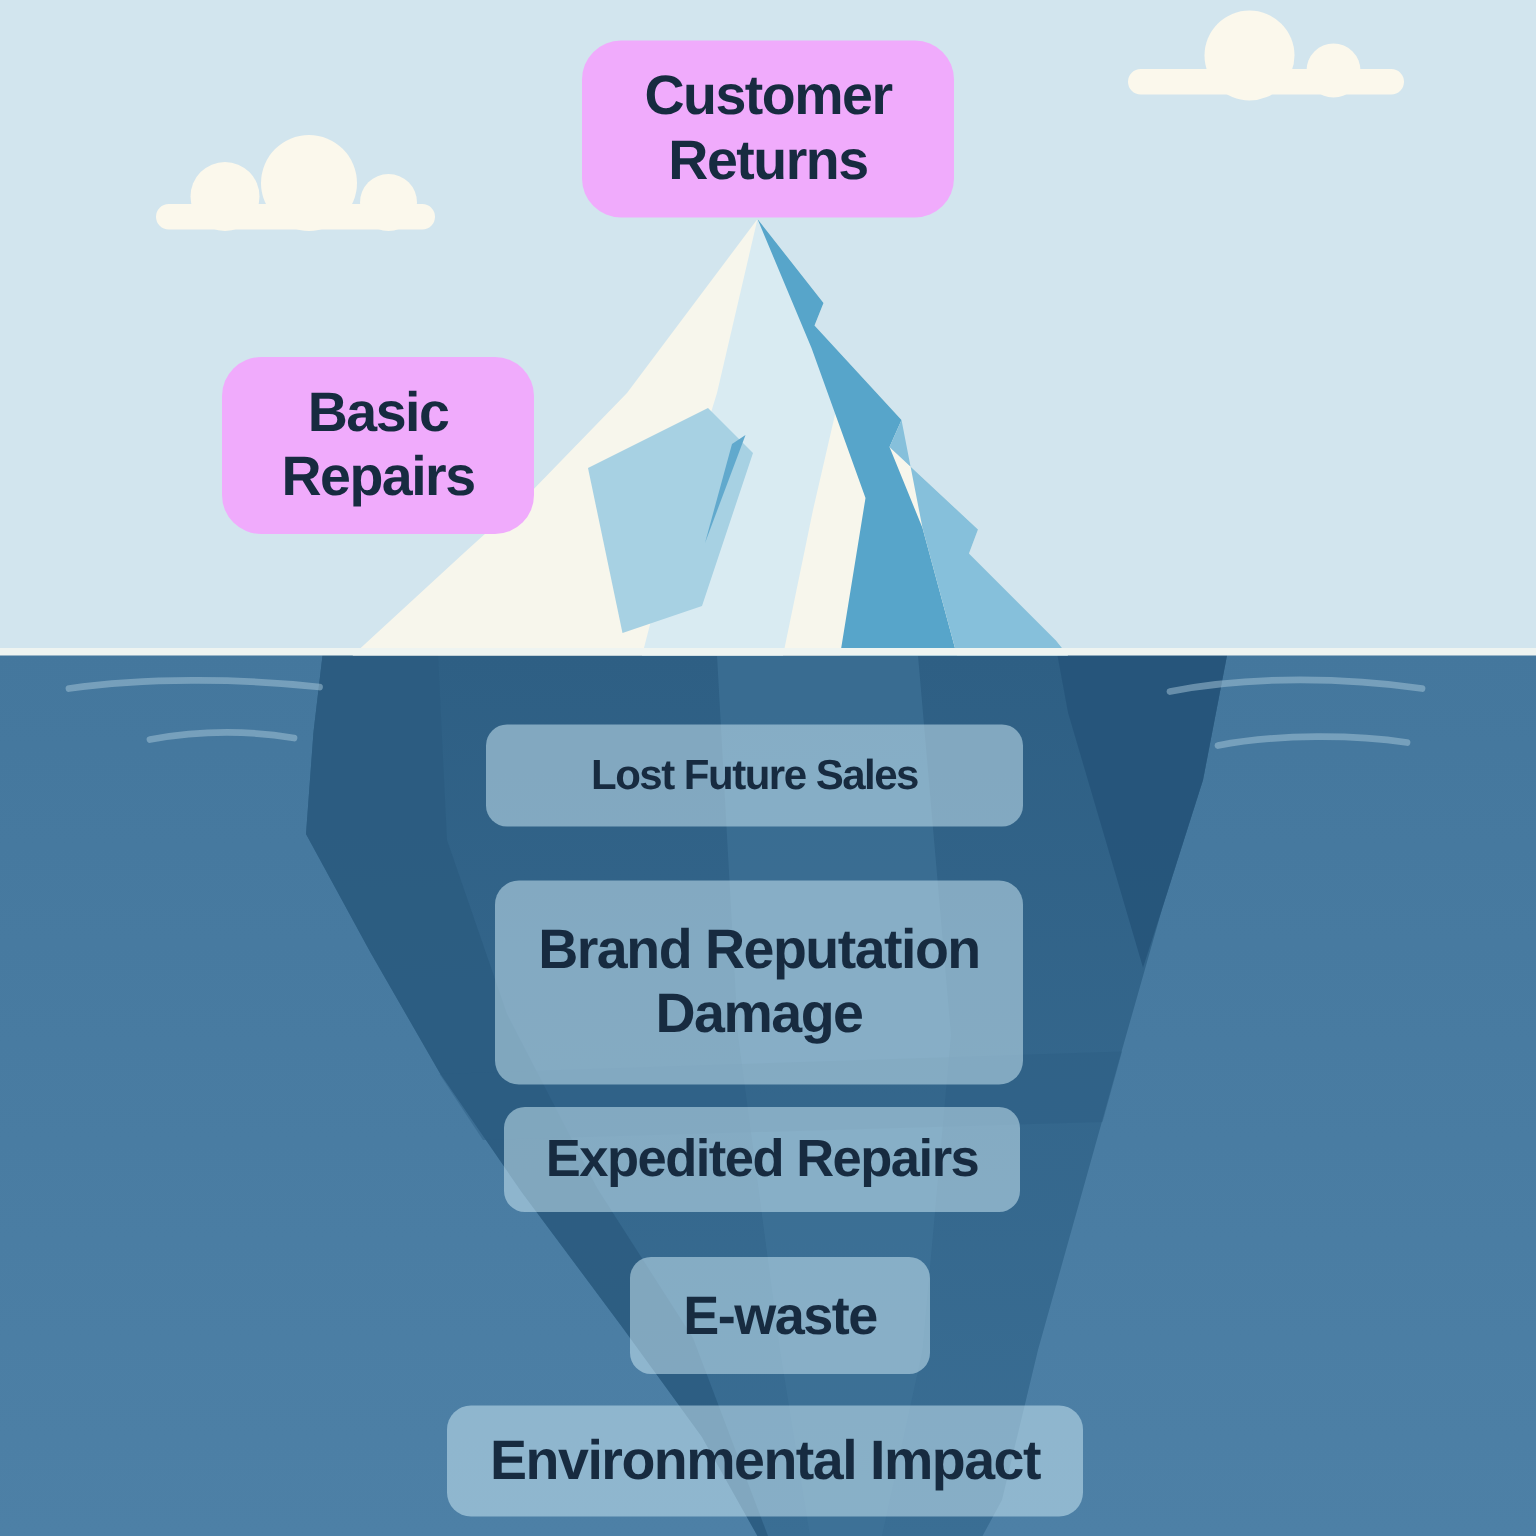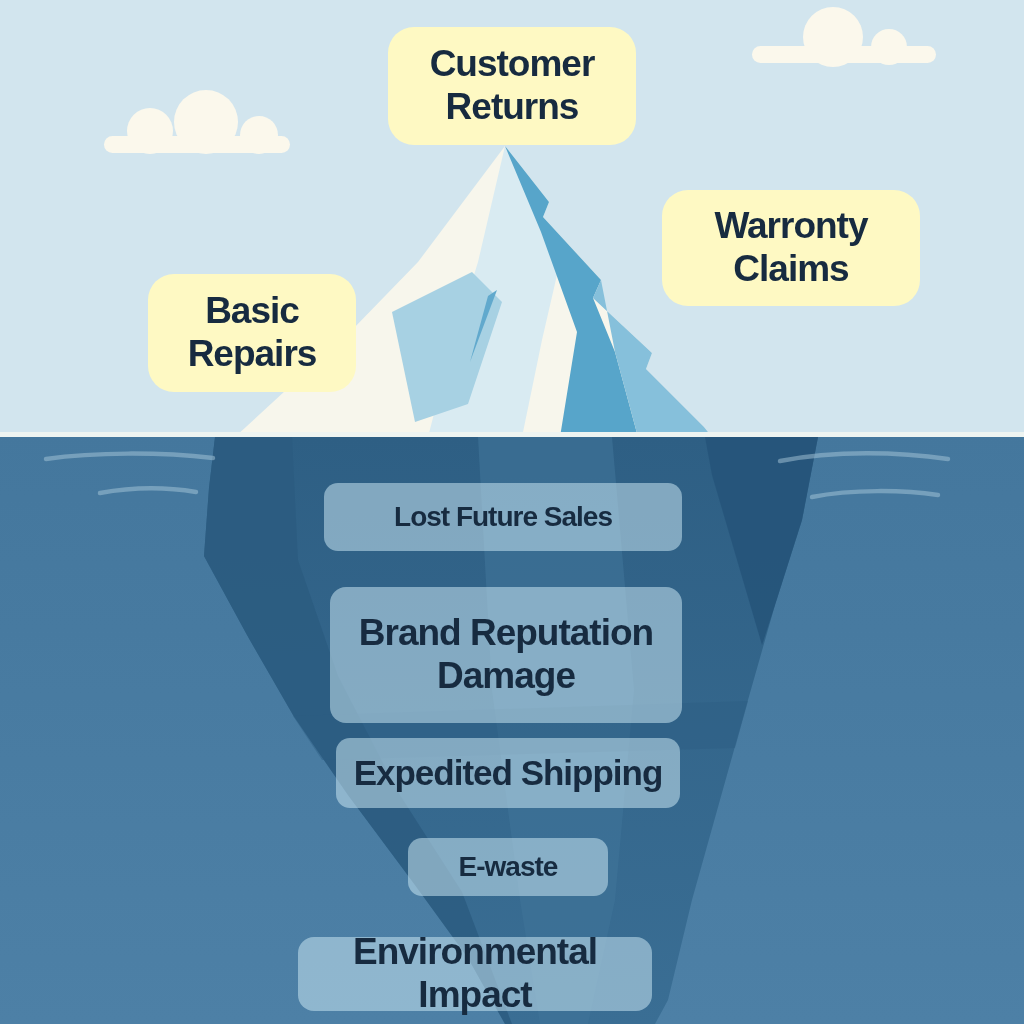--- a/index.html
+++ b/index.html
@@ -20,31 +20,31 @@
     display: flex;
     align-items: center;
     justify-content: center;
     text-align: center;
     font-weight: bold;
     color: #172b40;
     white-space: pre-line;
     line-height: 1.16;
     letter-spacing: -1px;
   }
-  .label.above { background: #fef9c3; }
+  .label.above { background: #f0abfc; }
   .label.below { background: rgba(199, 228, 241, 0.55); }
 
   .lbl-customer      { left: 388px; top: 27px;  width: 248px; height: 118px; font-size: 37px; border-radius: 26px; }
-  .lbl-basic         { left: 148px; top: 238px; width: 208px; height: 118px; font-size: 37px; border-radius: 26px; margin-top: 36px; }
+  .lbl-basic         { left: 148px; top: 238px; width: 208px; height: 118px; font-size: 37px; border-radius: 26px; }
   .lbl-warranty      { left: 662px; top: 190px; width: 258px; height: 116px; font-size: 37px; border-radius: 26px; }
   .lbl-lost          { left: 324px; top: 483px; width: 358px; height: 68px;  font-size: 28px; border-radius: 14px; }
   .lbl-brand         { left: 330px; top: 587px; width: 352px; height: 136px; font-size: 37px; border-radius: 16px; }
   .lbl-expedited     { left: 336px; top: 738px; width: 344px; height: 70px;  font-size: 35px; border-radius: 14px; }
-  .lbl-ewaste        { left: 408px; top: 838px; width: 200px; height: 58px;  font-size: 28px; border-radius: 14px; }
-  .lbl-environmental { left: 298px; top: 937px; width: 354px; height: 74px;  font-size: 37px; border-radius: 16px; }
+  .lbl-ewaste        { left: 420px; top: 838px; width: 200px; height: 78px;  font-size: 36px; border-radius: 14px; }
+  .lbl-environmental { left: 298px; top: 937px; width: 424px; height: 74px;  font-size: 37px; border-radius: 16px; }
 </style>
 </head>
 <body>
 
 <div class="stage">
 
   <svg class="scene-svg" width="1024" height="1024" viewBox="0 0 1024 1024">
     <defs>
       <linearGradient id="waterGrad" x1="0" y1="0" x2="0" y2="1">
         <stop offset="0" stop-color="#44779d"></stop>
@@ -96,23 +96,21 @@
       <path d="M601,280 L593,298 L652,353 L646,369 L704,427 L712,437 L638,437 L615,352 Z" fill="#86c0db"></path>
     </g>
 
     <rect x="0" y="432" width="1024" height="5" fill="#eef4f1"></rect>
   </svg>
 
   <div class="label above lbl-customer">Customer
 Returns</div>
   <div class="label above lbl-basic">Basic
 Repairs</div>
-  <div class="label above lbl-warranty">Warronty
-Claims</div>
 
   <div class="label below lbl-lost">Lost Future Sales</div>
   <div class="label below lbl-brand">Brand Reputation
 Damage</div>
-  <div class="label below lbl-expedited">Expedited Shipping</div>
+  <div class="label below lbl-expedited">Expedited Repairs</div>
   <div class="label below lbl-ewaste">E-waste</div>
   <div class="label below lbl-environmental">Environmental Impact</div>
 
 </div>
 
 </body></html>

